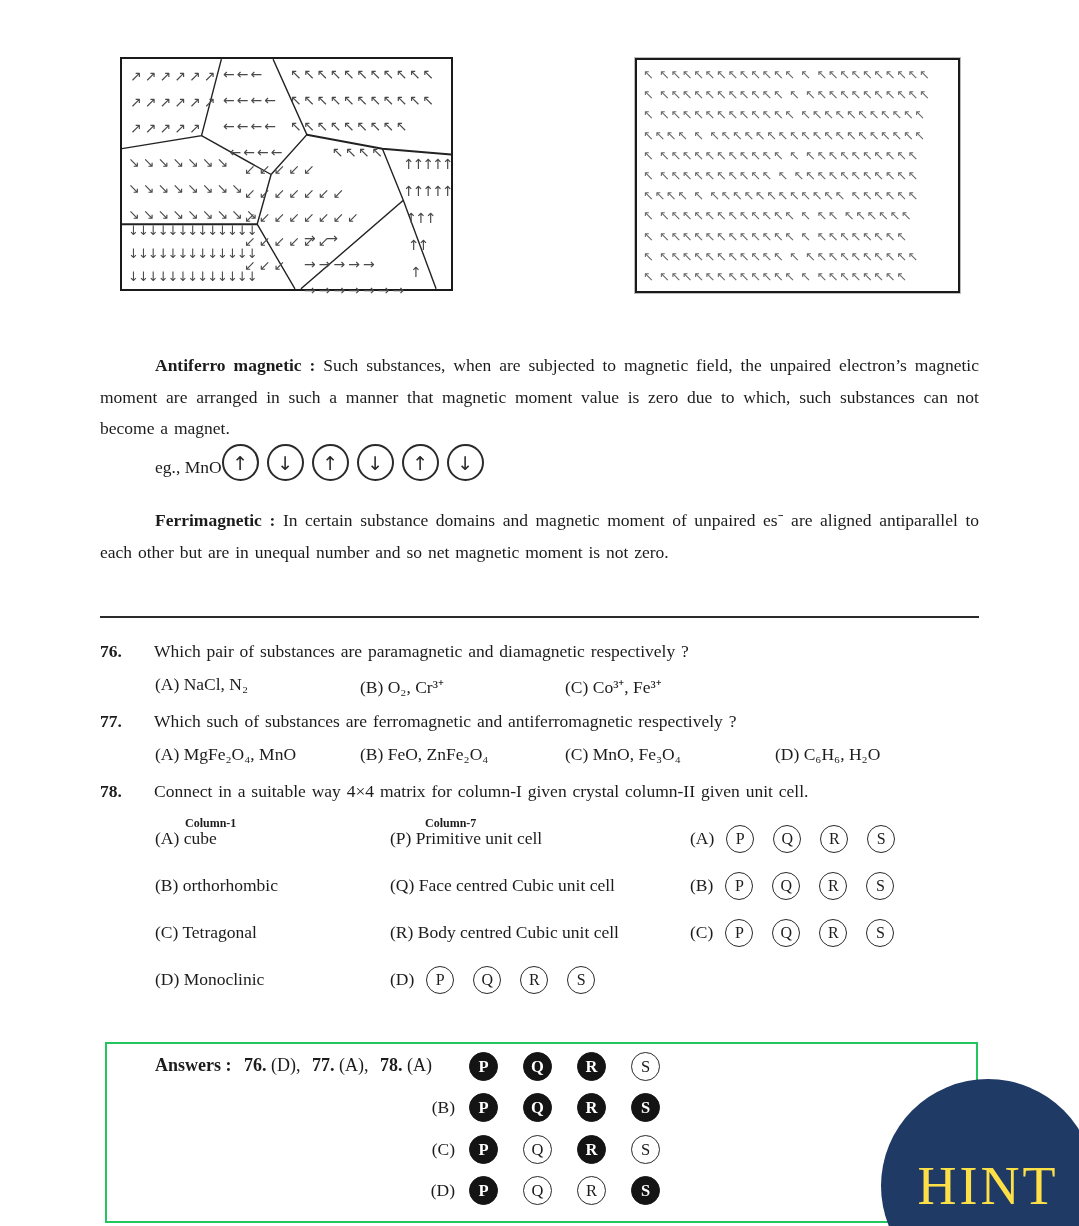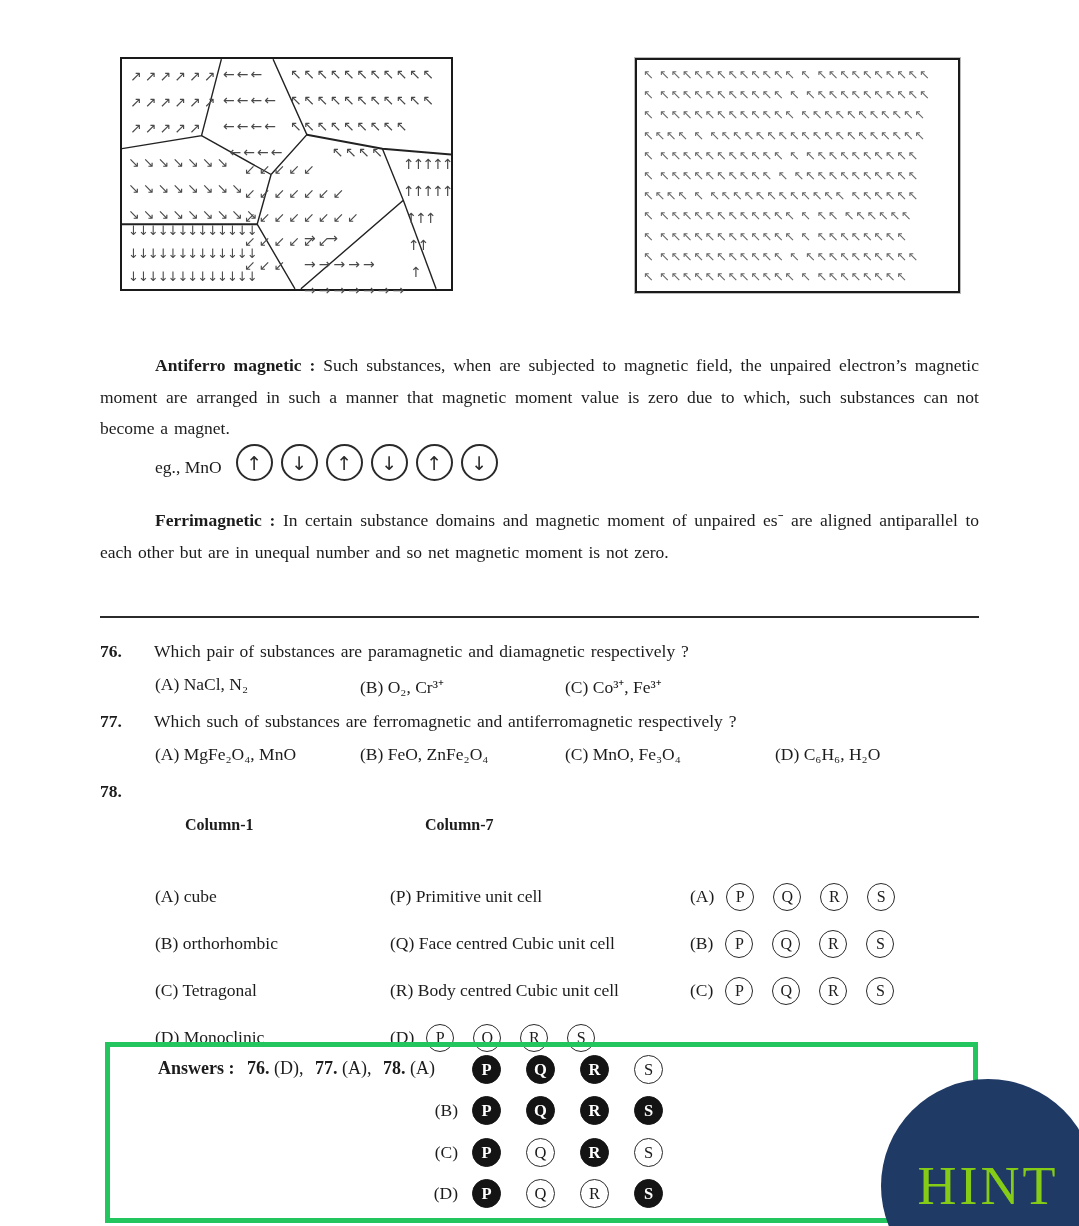--- a/index.html
+++ b/index.html
@@ -28,69 +28,69 @@
   .aligned{padding:5px 6px;white-space:pre;color:#6a6a6a;
            font-family:"DejaVu Sans", sans-serif;font-size:13px;line-height:20.2px;letter-spacing:0.5px;}
 
   
   .para{position:absolute;left:100px;width:879px;margin:0;text-align:justify;
         font-size:17.5px;line-height:31.5px;word-spacing:1.5px;}
   .para1{top:350px;text-indent:55px;}
   .para2{top:505px;text-indent:55px;}
   .lead{font-weight:bold;margin-top:28px;}
 
-  .egrow{position:absolute;left:155px;top:444px;display:flex;align-items:flex-end;gap:14px;}
+  .egrow{position:absolute;left:155px;top:444px;display:flex;align-items:flex-end;}
   .eglabel{font-size:17.5px;padding-bottom:3px;}
   .spins{display:flex;gap:8px;}
   .spin{width:33px;height:33px;border:2px solid #2a2a2a;border-radius:50%;
         display:flex;align-items:center;justify-content:center;
         font-family:"DejaVu Sans", sans-serif;font-size:19px;color:#2a2a2a;background:#fff;}
   .eg2{position:absolute;left:155px;top:579px;font-size:17.5px;}
 
   .rule{position:absolute;left:100px;top:616px;width:879px;height:0;
         border:none;border-top:2.5px solid #2b2b2b;margin:0;}
 
   
   .q{position:absolute;left:100px;width:900px;display:flex;gap:21px;font-size:17.5px;word-spacing:1.5px;}
   .q76{top:641px;} .q77{top:711px;} .q78{top:781px;}
   .qnum{font-weight:bold;min-width:33px;}
   .optrow{position:absolute;left:155px;width:860px;display:grid;
           grid-template-columns:205px 205px 210px auto;font-size:17.5px;}
   .o76{top:674px;} .o77{top:744px;}
 
-  .colhead{position:absolute;font-weight:bold;font-size:16px;}
+  .colhead{position:absolute;font-weight:bold;font-size:12px;}
   .ch1{left:185px;top:816px;} .ch2{left:425px;top:816px;}
 
-  .matrix{position:absolute;left:155px;top:873px;width:780px;}
+  .matrix{position:absolute;left:155px;top:815px;width:780px;}
   .mrow{display:grid;grid-template-columns:235px 300px auto;align-items:center;height:47px;font-size:17.5px;}
   .mopts{display:flex;align-items:center;}
   .mlabel{margin-right:12px;}
   .mcircle{width:26px;height:26px;border:1.6px solid #2a2a2a;border-radius:50%;background:#fff;
            display:inline-flex;align-items:center;justify-content:center;
            font-size:16px;margin-right:19px;}
 
   
   .ansbox{position:absolute;left:105px;top:1042px;width:873px;height:181px;
-          border:5px solid #22c55e;box-sizing:border-box;}
+          border:2px solid #22c55e;box-sizing:border-box;}
   .anstext{position:absolute;left:48px;top:11px;font-size:18px;white-space:nowrap;}
   .ansprefix{font-weight:bold;margin-right:8px;}
   .ansnum{font-weight:bold;}
   .ansitem{margin-right:7px;}
   .ansrow{position:absolute;left:312px;display:flex;align-items:center;height:27px;}
   .r0{top:9px;} .r1{top:50px;} .r2{top:92px;} .r3{top:133px;}
   .rowlabel{display:inline-block;width:36px;text-align:right;margin-right:14px;font-size:17.5px;}
   .bubble{width:27px;height:27px;border-radius:50%;margin-right:25px;
           display:inline-flex;align-items:center;justify-content:center;font-size:16.5px;}
   .bubble.filled{background:#141414;color:#fff;border:1.6px solid #141414;font-weight:bold;}
   .bubble.open{background:#fff;color:#1a1a1a;border:1.6px solid #2a2a2a;}
 
   
   .hint{position:absolute;left:881px;top:1079px;width:214px;height:214px;border-radius:50%;
         background:#203a66;display:flex;align-items:center;justify-content:center;z-index:5;}
-  .hinttext{color:#84cc16;font-size:54px;letter-spacing:3px;font-family:"Liberation Serif", serif;}
+  .hinttext{color:#fde047;font-size:54px;letter-spacing:3px;font-family:"Liberation Serif", serif;}
 </style>
 </head>
 <body>
 
 <div class="page">
 
   <div class="leftbox">
     <svg class="bounds" viewBox="0 0 331 231">
       <g stroke="#222" stroke-width="1.4" fill="none">
         <path d="M100,0 L80,77 L0,90"></path>
@@ -185,20 +185,21 @@
   </div>
   <div class="optrow o77">
     <span>(A) MgFe₂O₄, MnO</span>
     <span>(B) FeO, ZnFe₂O₄</span>
     <span>(C) MnO, Fe₃O₄</span>
     <span>(D) C₆H₆, H₂O</span>
   </div>
 
   <div class="q q78">
     <span class="qnum">78.</span>
+    <span class="qtext">Connect in a suitable way 4×4 matrix for column-I given crystal column-II given unit cell.</span>
   </div>
 
   <span class="colhead ch1">Column-1</span>
   <span class="colhead ch2">Column-7</span>
 
   <div class="matrix">
     <div class="mrow">
       <span>(A) cube</span>
       <span>(P) Primitive unit cell</span>
       <span class="mopts">

